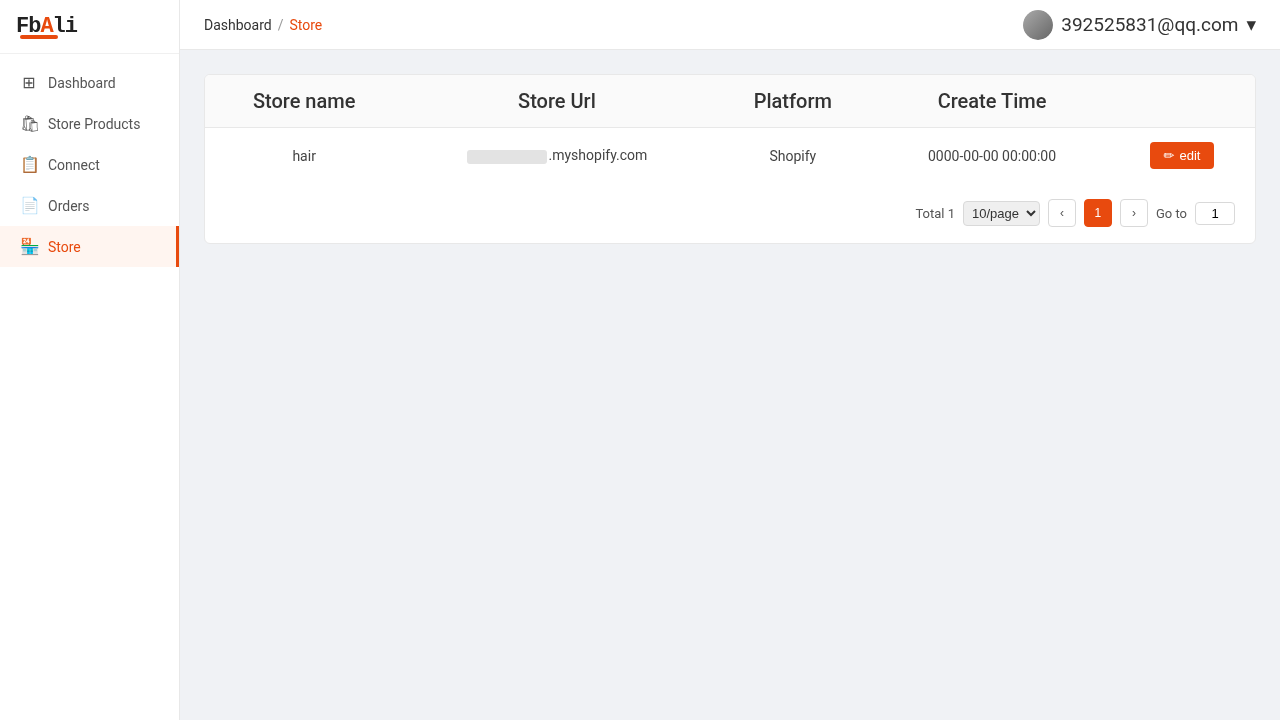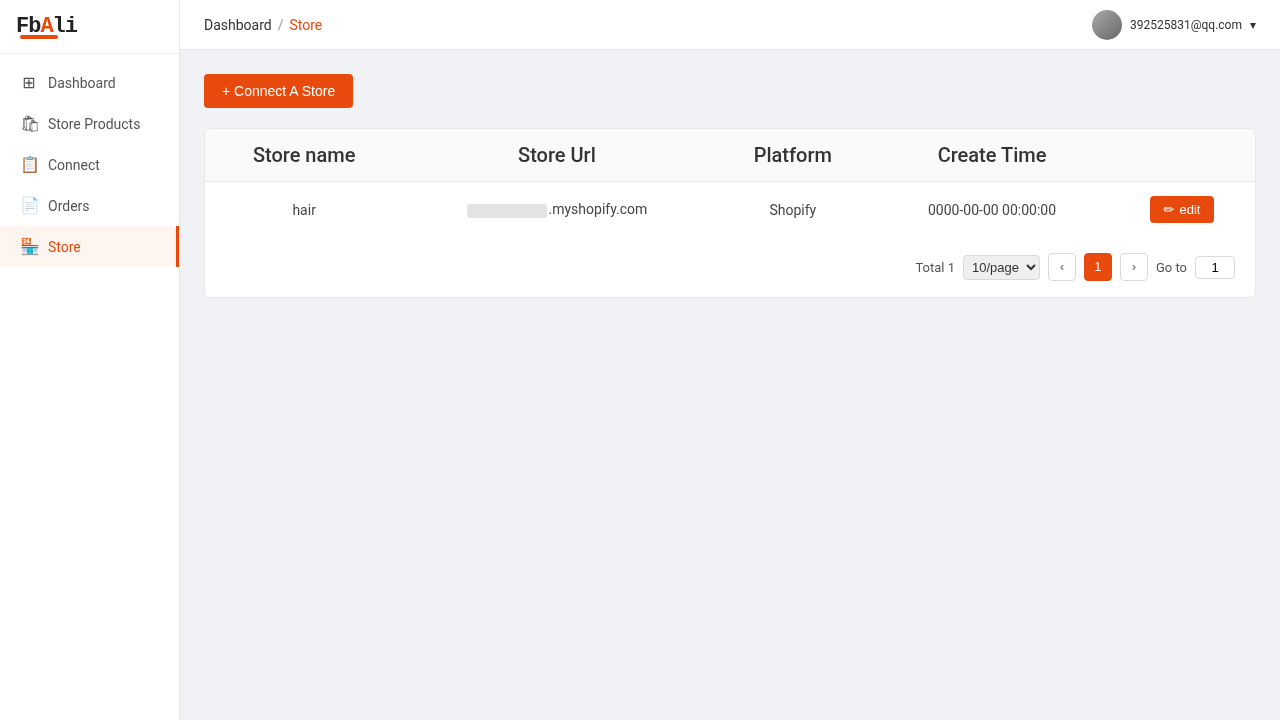--- a/index.html
+++ b/index.html
@@ -64,21 +64,21 @@
       padding: 0 24px;
       height: 50px;
       display: flex;
       align-items: center;
       justify-content: space-between;
     }
     .breadcrumb { display: flex; align-items: center; gap: 6px; font-size: 14px; color: #666; }
     .breadcrumb a { color: #333; text-decoration: none; }
     .breadcrumb span { color: #999; }
     .breadcrumb .current { color: #e84a0e; }
-    .user-area { display: flex; align-items: center; gap: 8px; font-size: 12px; color: #333; cursor: pointer; }
+    .user-area { display: flex; align-items: center; gap: 8px; font-size: 19px; color: #333; cursor: pointer; }
     .user-avatar {
       width: 30px; height: 30px;
       background: #ccc;
       border-radius: 50%;
       display: flex; align-items: center; justify-content: center;
       font-size: 14px; color: #fff;
       overflow: hidden;
     }
     .user-avatar-img {
       width: 30px; height: 30px;
@@ -239,21 +239,20 @@
     <div class="user-area">
       <div class="user-avatar">
         <div class="user-avatar-img"></div>
       </div>
       <span>392525831@qq.com</span>
       <span>▾</span>
     </div>
   </div>
 
   <div class="content">
-    <button class="connect-btn">+ Connect A Store</button>
 
     <div class="table-card">
       <table>
         <thead>
           <tr>
             <th>Store name</th>
             <th>Store Url</th>
             <th>Platform</th>
             <th>Create Time</th>
             <th></th>

